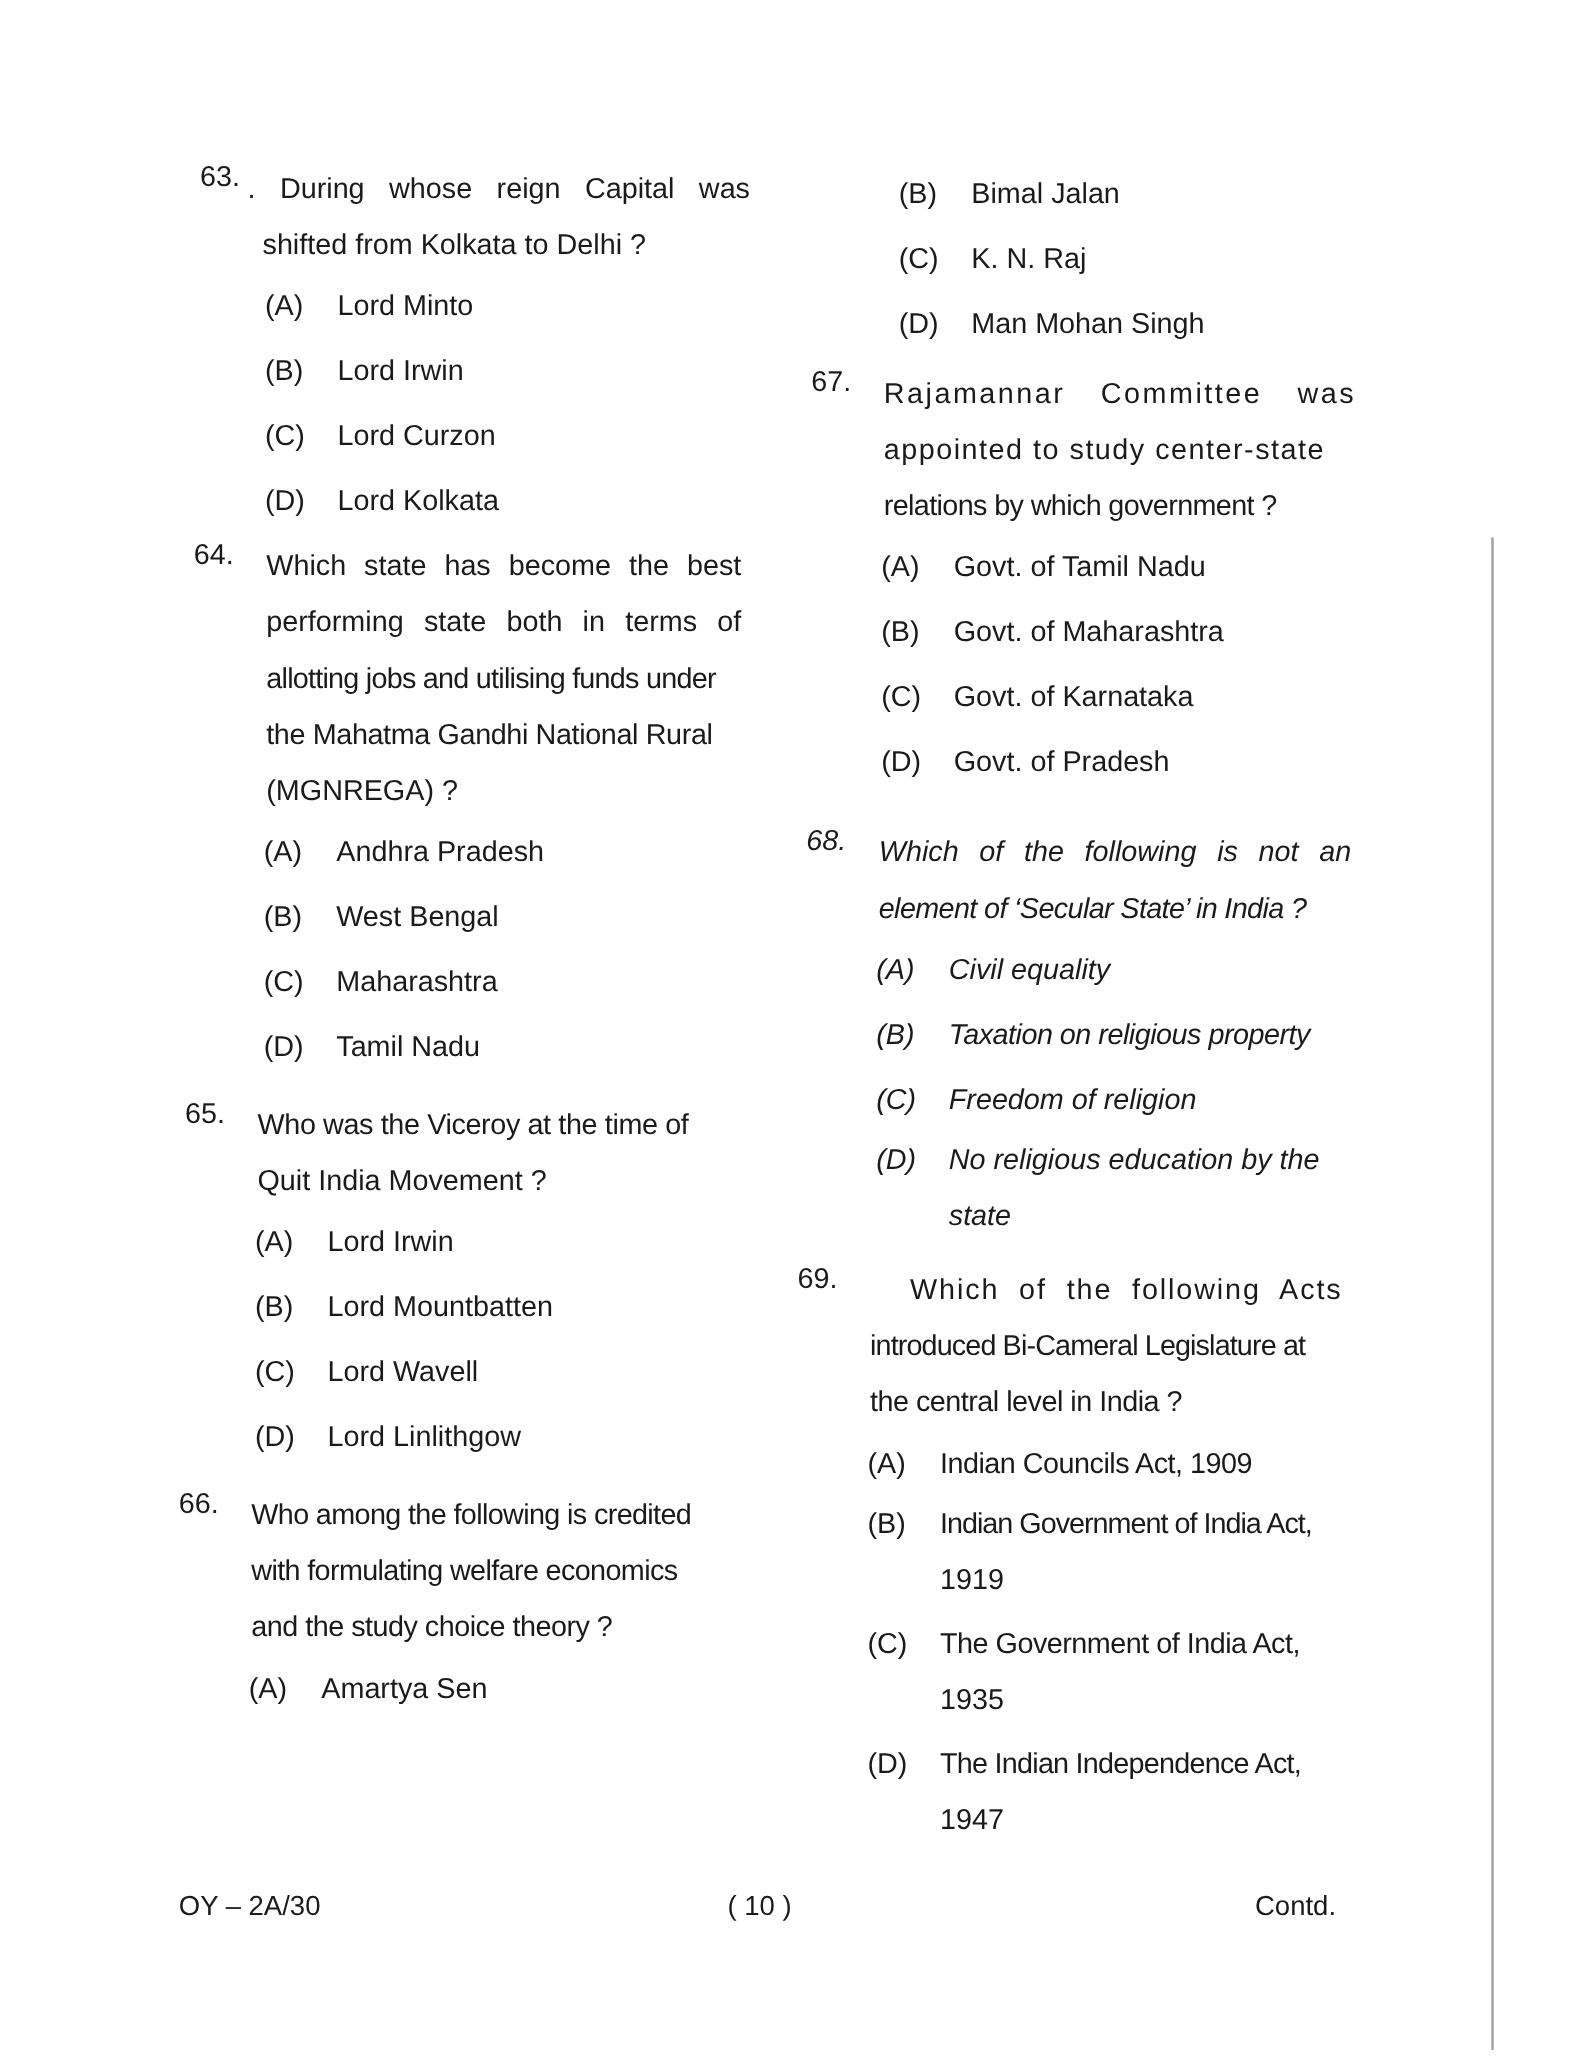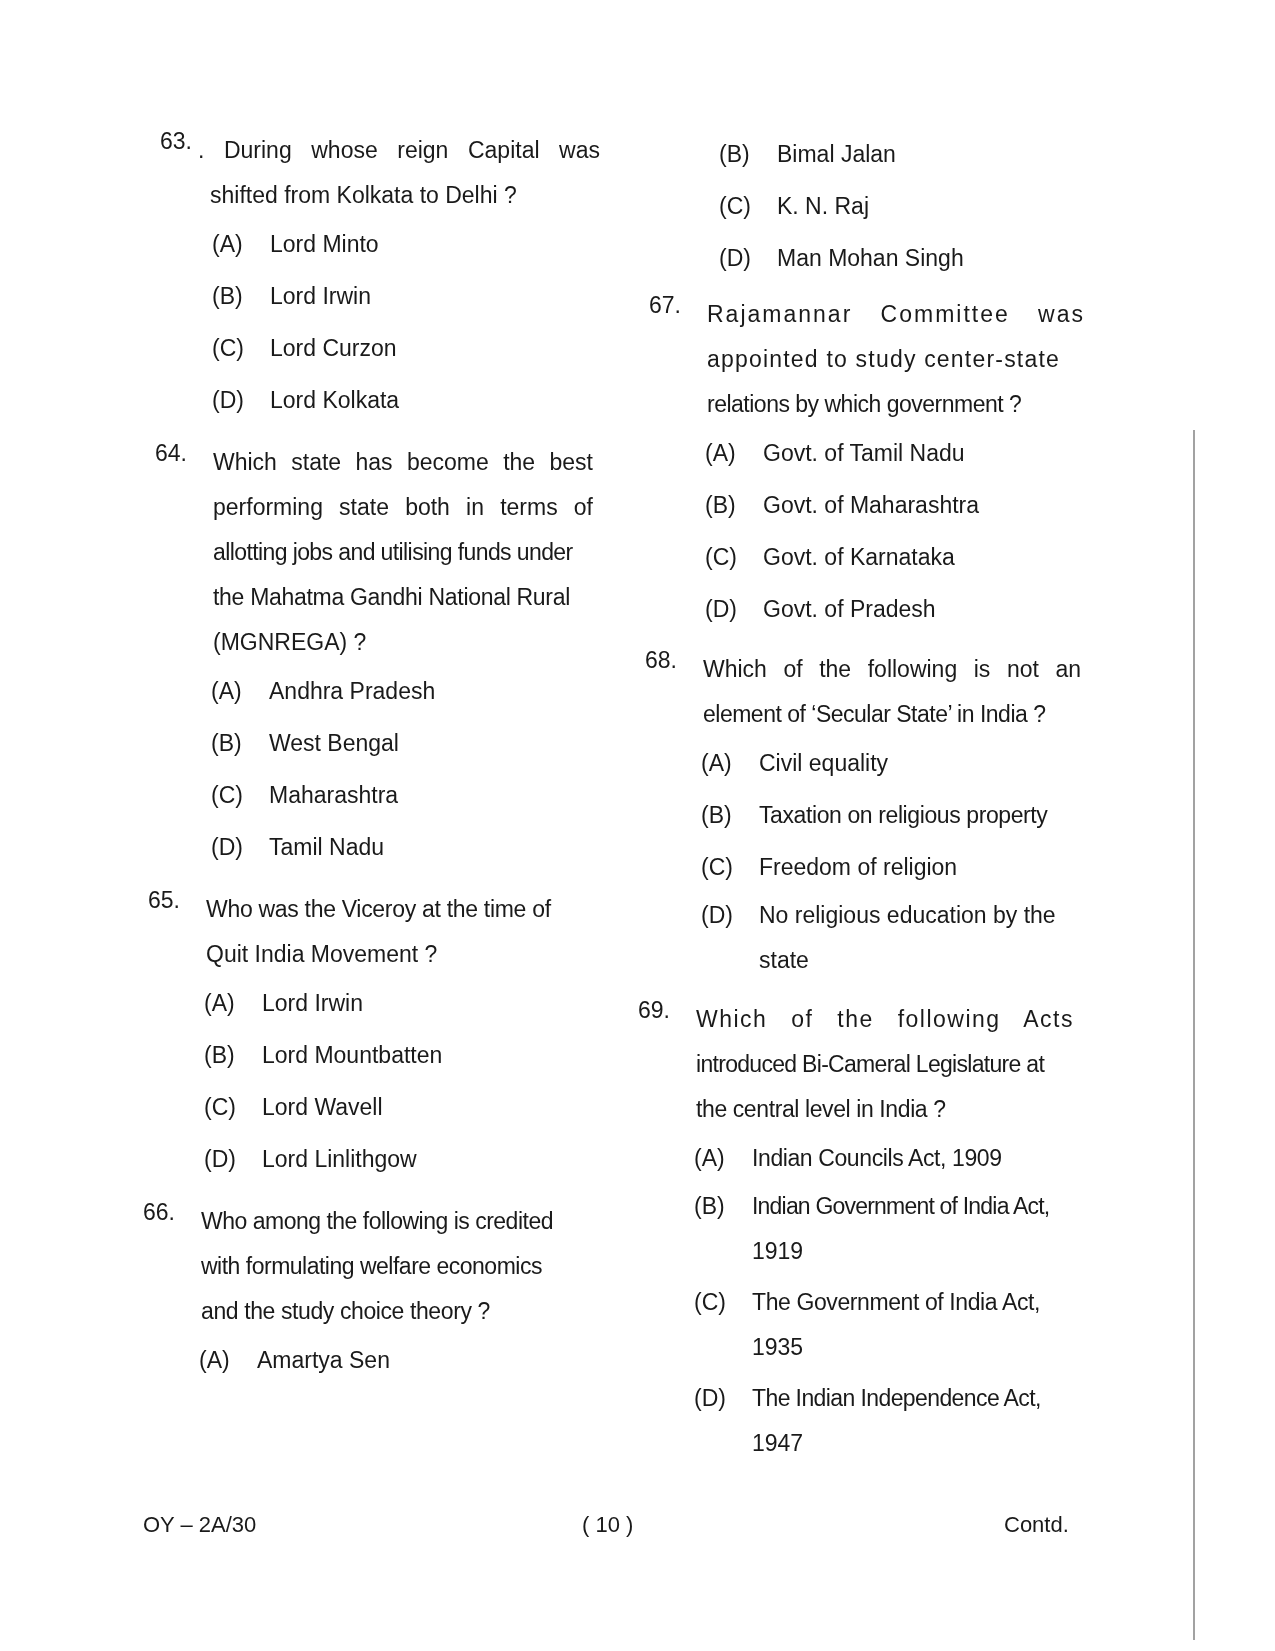--- a/index.html
+++ b/index.html
@@ -41,21 +41,21 @@
           <span class="lab">(C)</span>
           <span class="txt">Lord Curzon</span>
         </div>
       <div class="opt">
           <span class="lab">(D)</span>
           <span class="txt">Lord Kolkata</span>
         </div>
     </div>
   </div>
 
-  <div class="q" style="margin-top:14px; margin-left:-5px;">
+  <div class="q" style="margin-top:4px; margin-left:-5px;">
     <span class="qnum">64.</span>
     <div style="margin-left:58px; width:380px;">
       <div class="qtext" style="text-align-last:justify;">Which state has become the best</div>
       <div class="qtext" style="text-align-last:justify;">performing state both in terms of</div>
       <div class="qtext" style="letter-spacing:-0.6px;">allotting jobs and utilising funds under</div>
       <div class="qtext" style="letter-spacing:-0.3px;">the Mahatma Gandhi National Rural</div>
       <div class="qtext">(MGNREGA) ?</div>
     </div>
     <div style="margin-left:56px;">
       <div class="opt">
@@ -156,21 +156,21 @@
           <span class="lab">(C)</span>
           <span class="txt">Govt. of Karnataka</span>
         </div>
       <div class="opt">
           <span class="lab">(D)</span>
           <span class="txt">Govt. of Pradesh</span>
         </div>
     </div>
   </div>
 
-  <div class="q" style="margin-top:12px; margin-left:-7px;">
+  <div class="q" style="margin-top:24px; margin-left:-7px;font-style:italic;">
     <span class="qnum">68.</span>
     <div style="margin-left:58px; width:378px;">
       <div class="qtext" style="text-align-last:justify;">Which of the following is not an</div>
       <div class="qtext" style="letter-spacing:-0.5px;">element of ‘Secular State’ in India ?</div>
     </div>
     <div style="margin-left:56px;">
       <div class="opt">
           <span class="lab">(A)</span>
           <span class="txt">Civil equality</span>
         </div>
@@ -188,21 +188,21 @@
         </div>
       <div class="wrapline">
           <span class="txt" style="position:absolute; left:58px;">state</span>
         </div>
     </div>
   </div>
 
   <div class="q" style="margin-top:14px; margin-left:-14px;">
     <span class="qnum">69.</span>
     <div style="margin-left:58px; width:378px;">
-      <div class="qtext" style="text-align-last:justify; letter-spacing:1.5px;">Which of the following Acts</div>
+      <div class="qtext" style="text-align-last:justify; letter-spacing:1.5px;margin-left:32px;">Which of the following Acts</div>
       <div class="qtext" style="letter-spacing:-0.7px;">introduced Bi-Cameral Legislature at</div>
       <div class="qtext" style="letter-spacing:-0.4px;">the central level in India ?</div>
     </div>
     <div style="margin-left:56px;">
       <div class="opt">
           <span class="lab">(A)</span>
           <span class="txt" style="letter-spacing:-0.4px;">Indian Councils Act, 1909</span>
         </div>
       <div class="opt opt2">
           <span class="lab">(B)</span>

